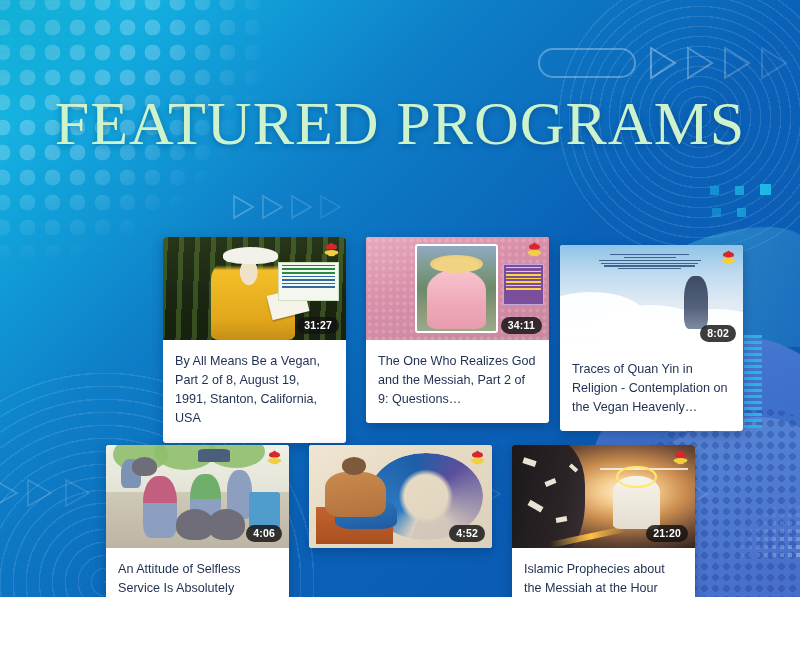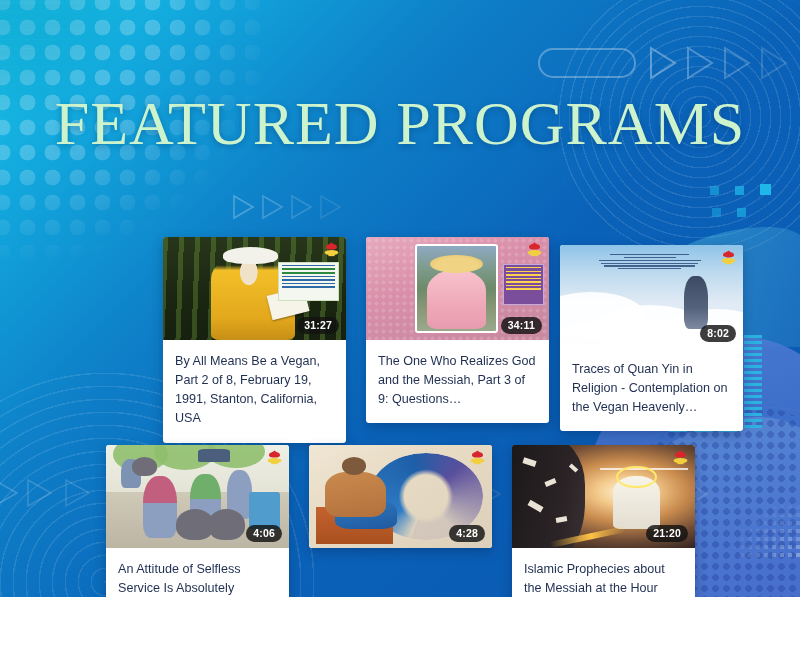--- a/index.html
+++ b/index.html
@@ -553,21 +553,21 @@
             <span class="l"></span>
         </div>
       </div>
       <svg class="logo" viewBox="0 0 24 22">
         <path d="M12 2 C9 5 6 4 5 7 C4 10 8 11 12 11 C16 11 20 10 19 7 C18 4 15 5 12 2 Z" fill="#d8262c"></path>
         <ellipse cx="12" cy="15" rx="9" ry="3.4" fill="#f2cf3f"></ellipse>
         <rect x="8" y="18" width="8" height="1.6" fill="#f2cf3f"></rect>
       </svg>
       <span class="duration">31:27</span>
     </div>
-    <div class="card-title">By All Means Be a Vegan, Part 2 of 8, February 19, 1991, Stanton, California, USA</div>
+    <div class="card-title">By All Means Be a Vegan, Part 2 of 8, August 19, 1991, Stanton, California, USA</div>
   </div>
 
   <div class="card" style="left:366px; top:237px;">
     <div class="thumb">
       <div class="art art-pink">
         <div class="pink-photo">
           <div class="robe"></div>
           <div class="hat"></div>
         </div>
         <div class="pink-card">
@@ -580,21 +580,21 @@
             <span class="l"></span>
         </div>
       </div>
       <svg class="logo" viewBox="0 0 24 22">
         <path d="M12 2 C9 5 6 4 5 7 C4 10 8 11 12 11 C16 11 20 10 19 7 C18 4 15 5 12 2 Z" fill="#d8262c"></path>
         <ellipse cx="12" cy="15" rx="9" ry="3.4" fill="#f2cf3f"></ellipse>
         <rect x="8" y="18" width="8" height="1.6" fill="#f2cf3f"></rect>
       </svg>
       <span class="duration">34:11</span>
     </div>
-    <div class="card-title">The One Who Realizes God and the Messiah, Part 3 of 9: Questions…</div>
+    <div class="card-title">The One Who Realizes God and the Messiah, Part 2 of 9: Questions…</div>
   </div>
 
   <div class="card" style="left:560px; top:245px;">
     <div class="thumb">
       <div class="art art-cloud">
         <div class="cl" style="left:-12%; top:46%; width:58%; height:44%;"></div>
         <div class="cl" style="left:18%; top:58%; width:62%; height:46%;"></div>
         <div class="cl" style="left:56%; top:62%; width:58%; height:44%;"></div>
         <div class="cl" style="left:-6%; top:72%; width:120%; height:40%; border-radius:44%;"></div>
         <div class="figure"></div>
@@ -651,21 +651,21 @@
         <div class="boat"></div>
         <div class="man-legs"></div>
         <div class="man-body"></div>
         <div class="man-head"></div>
       </div>
       <svg class="logo" viewBox="0 0 24 22">
         <path d="M12 2 C9 5 6 4 5 7 C4 10 8 11 12 11 C16 11 20 10 19 7 C18 4 15 5 12 2 Z" fill="#d8262c"></path>
         <ellipse cx="12" cy="15" rx="9" ry="3.4" fill="#f2cf3f"></ellipse>
         <rect x="8" y="18" width="8" height="1.6" fill="#f2cf3f"></rect>
       </svg>
-      <span class="duration">4:28</span>
+      <span class="duration">4:52</span>
     </div>
   </div>
 
   <div class="card" style="left:512px; top:445px;">
     <div class="thumb">
       <div class="art art-cosmic">
         <div class="rock"></div>
         <div class="frag" style="left:6%;  top:14%; width:7%;  height:6%; transform:rotate(18deg);"></div>
         <div class="frag" style="left:18%; top:34%; width:6%;  height:5%; transform:rotate(-22deg);"></div>
         <div class="frag" style="left:9%;  top:56%; width:8%;  height:6%; transform:rotate(30deg);"></div>

